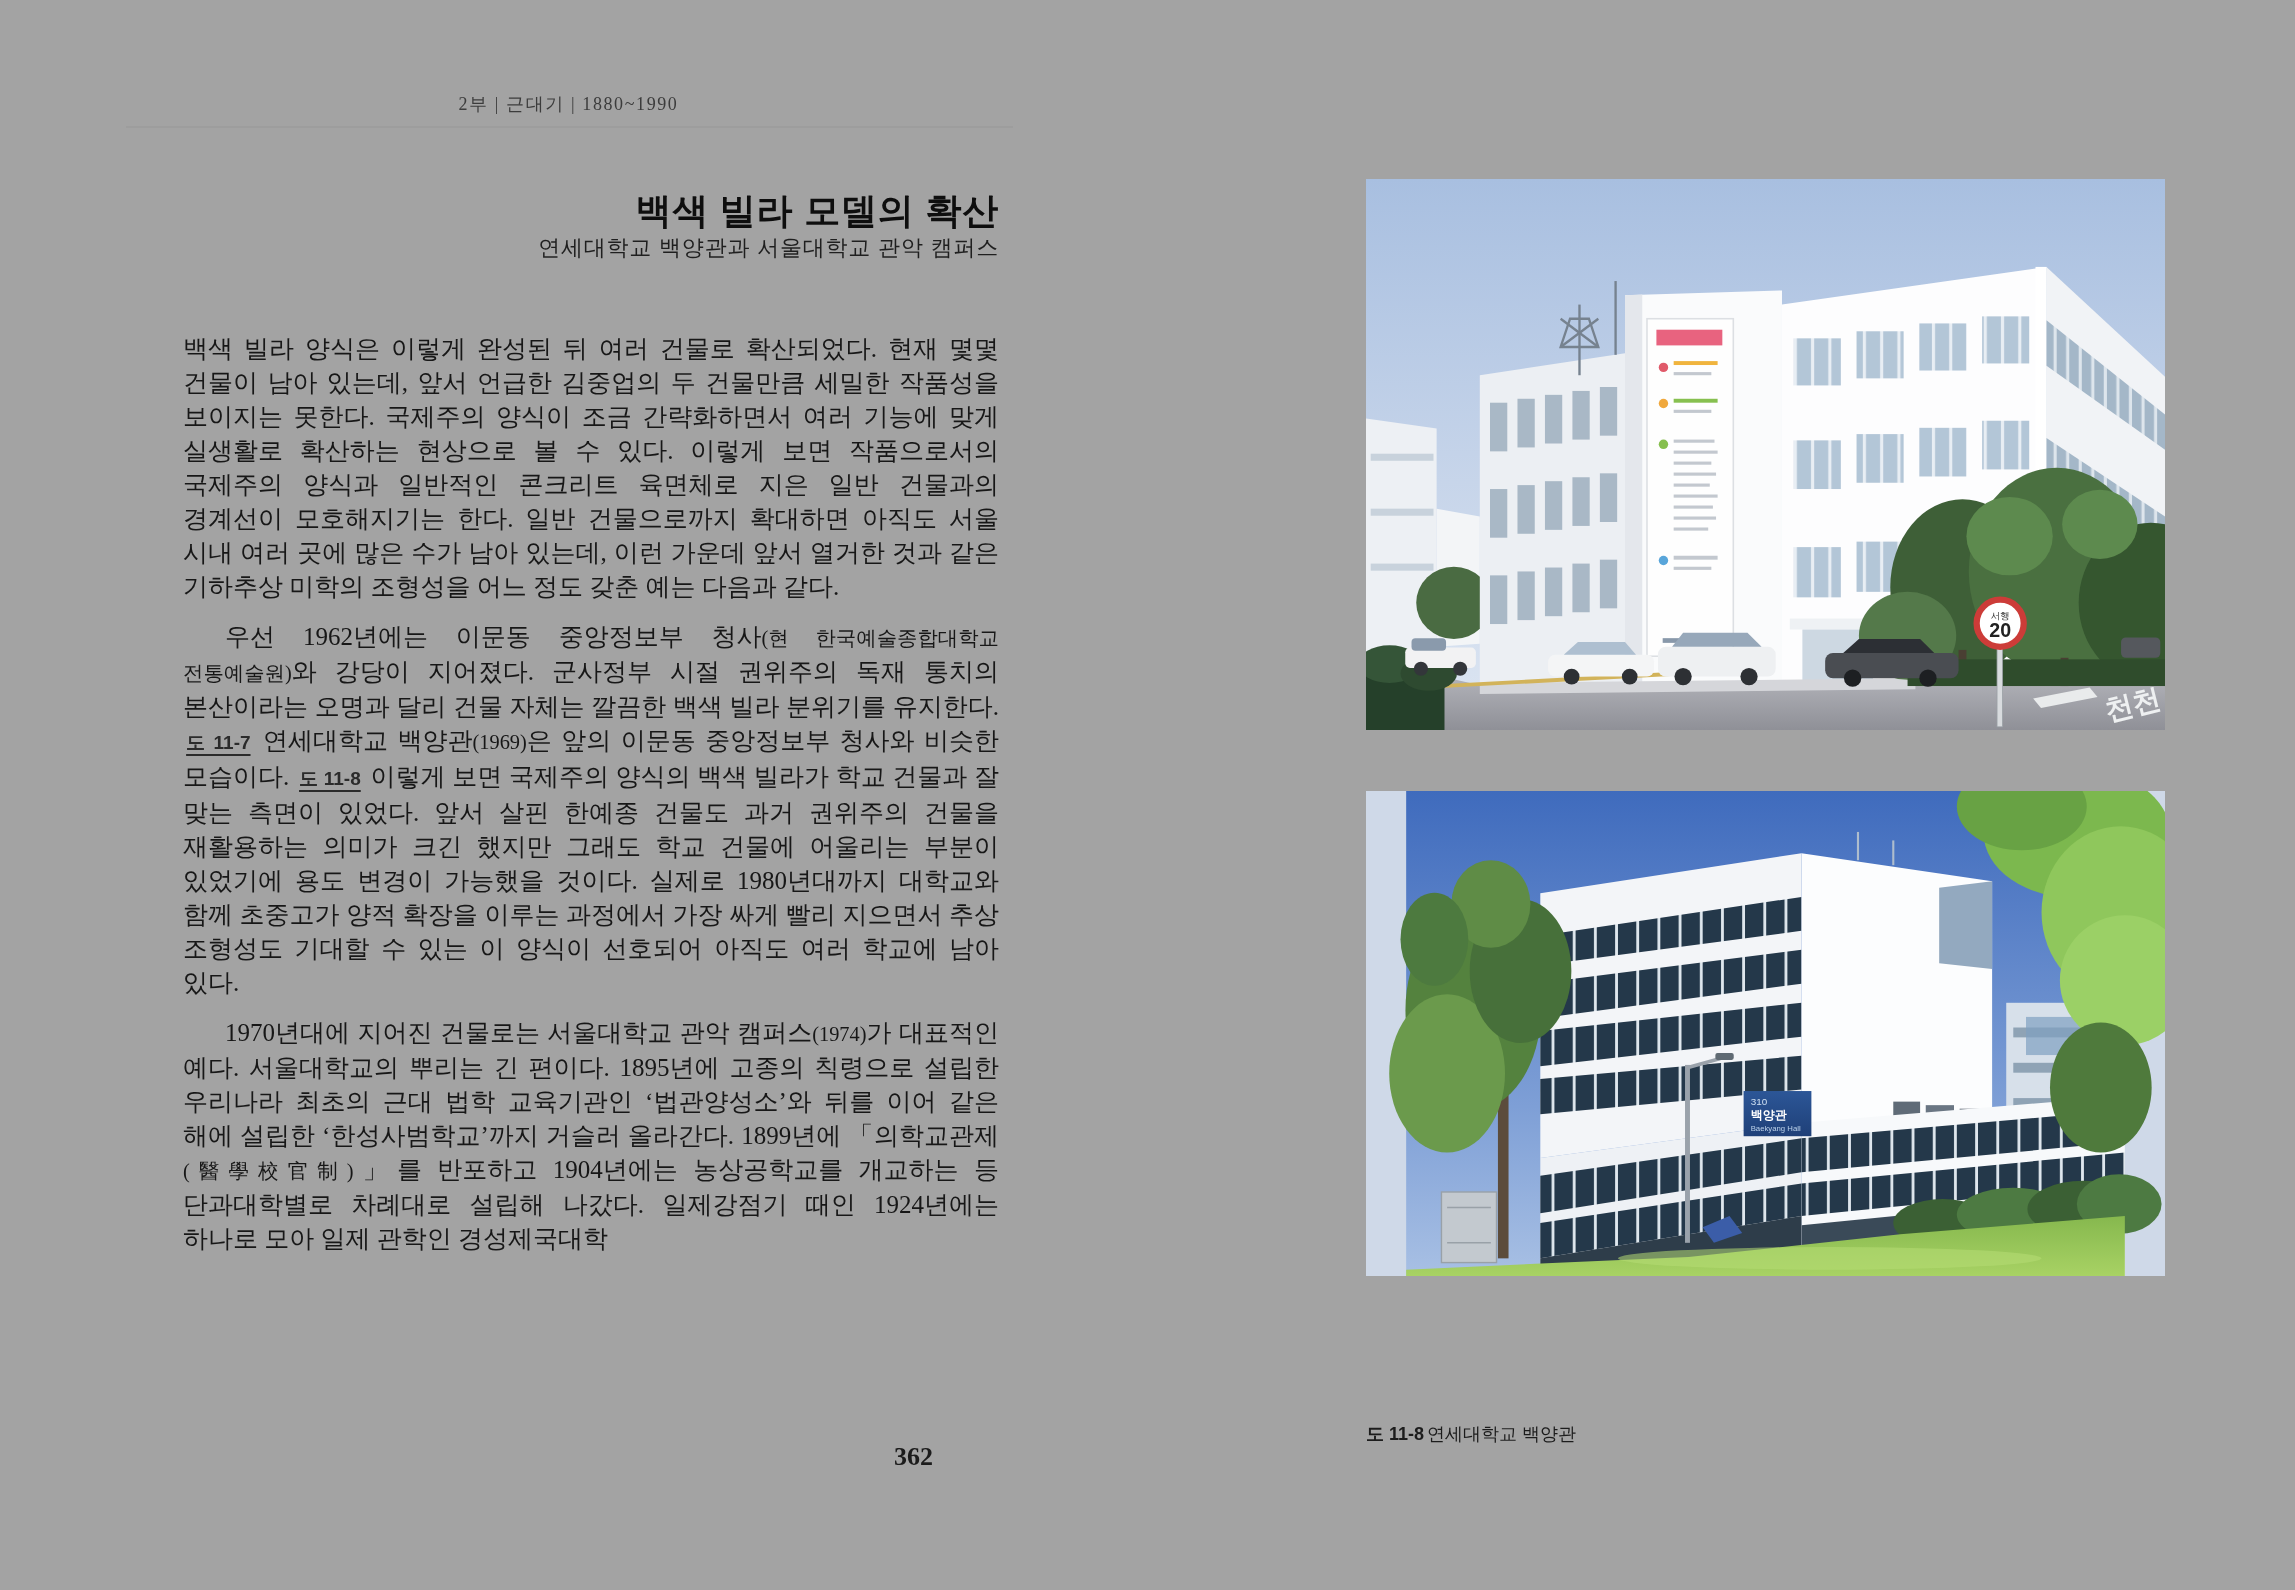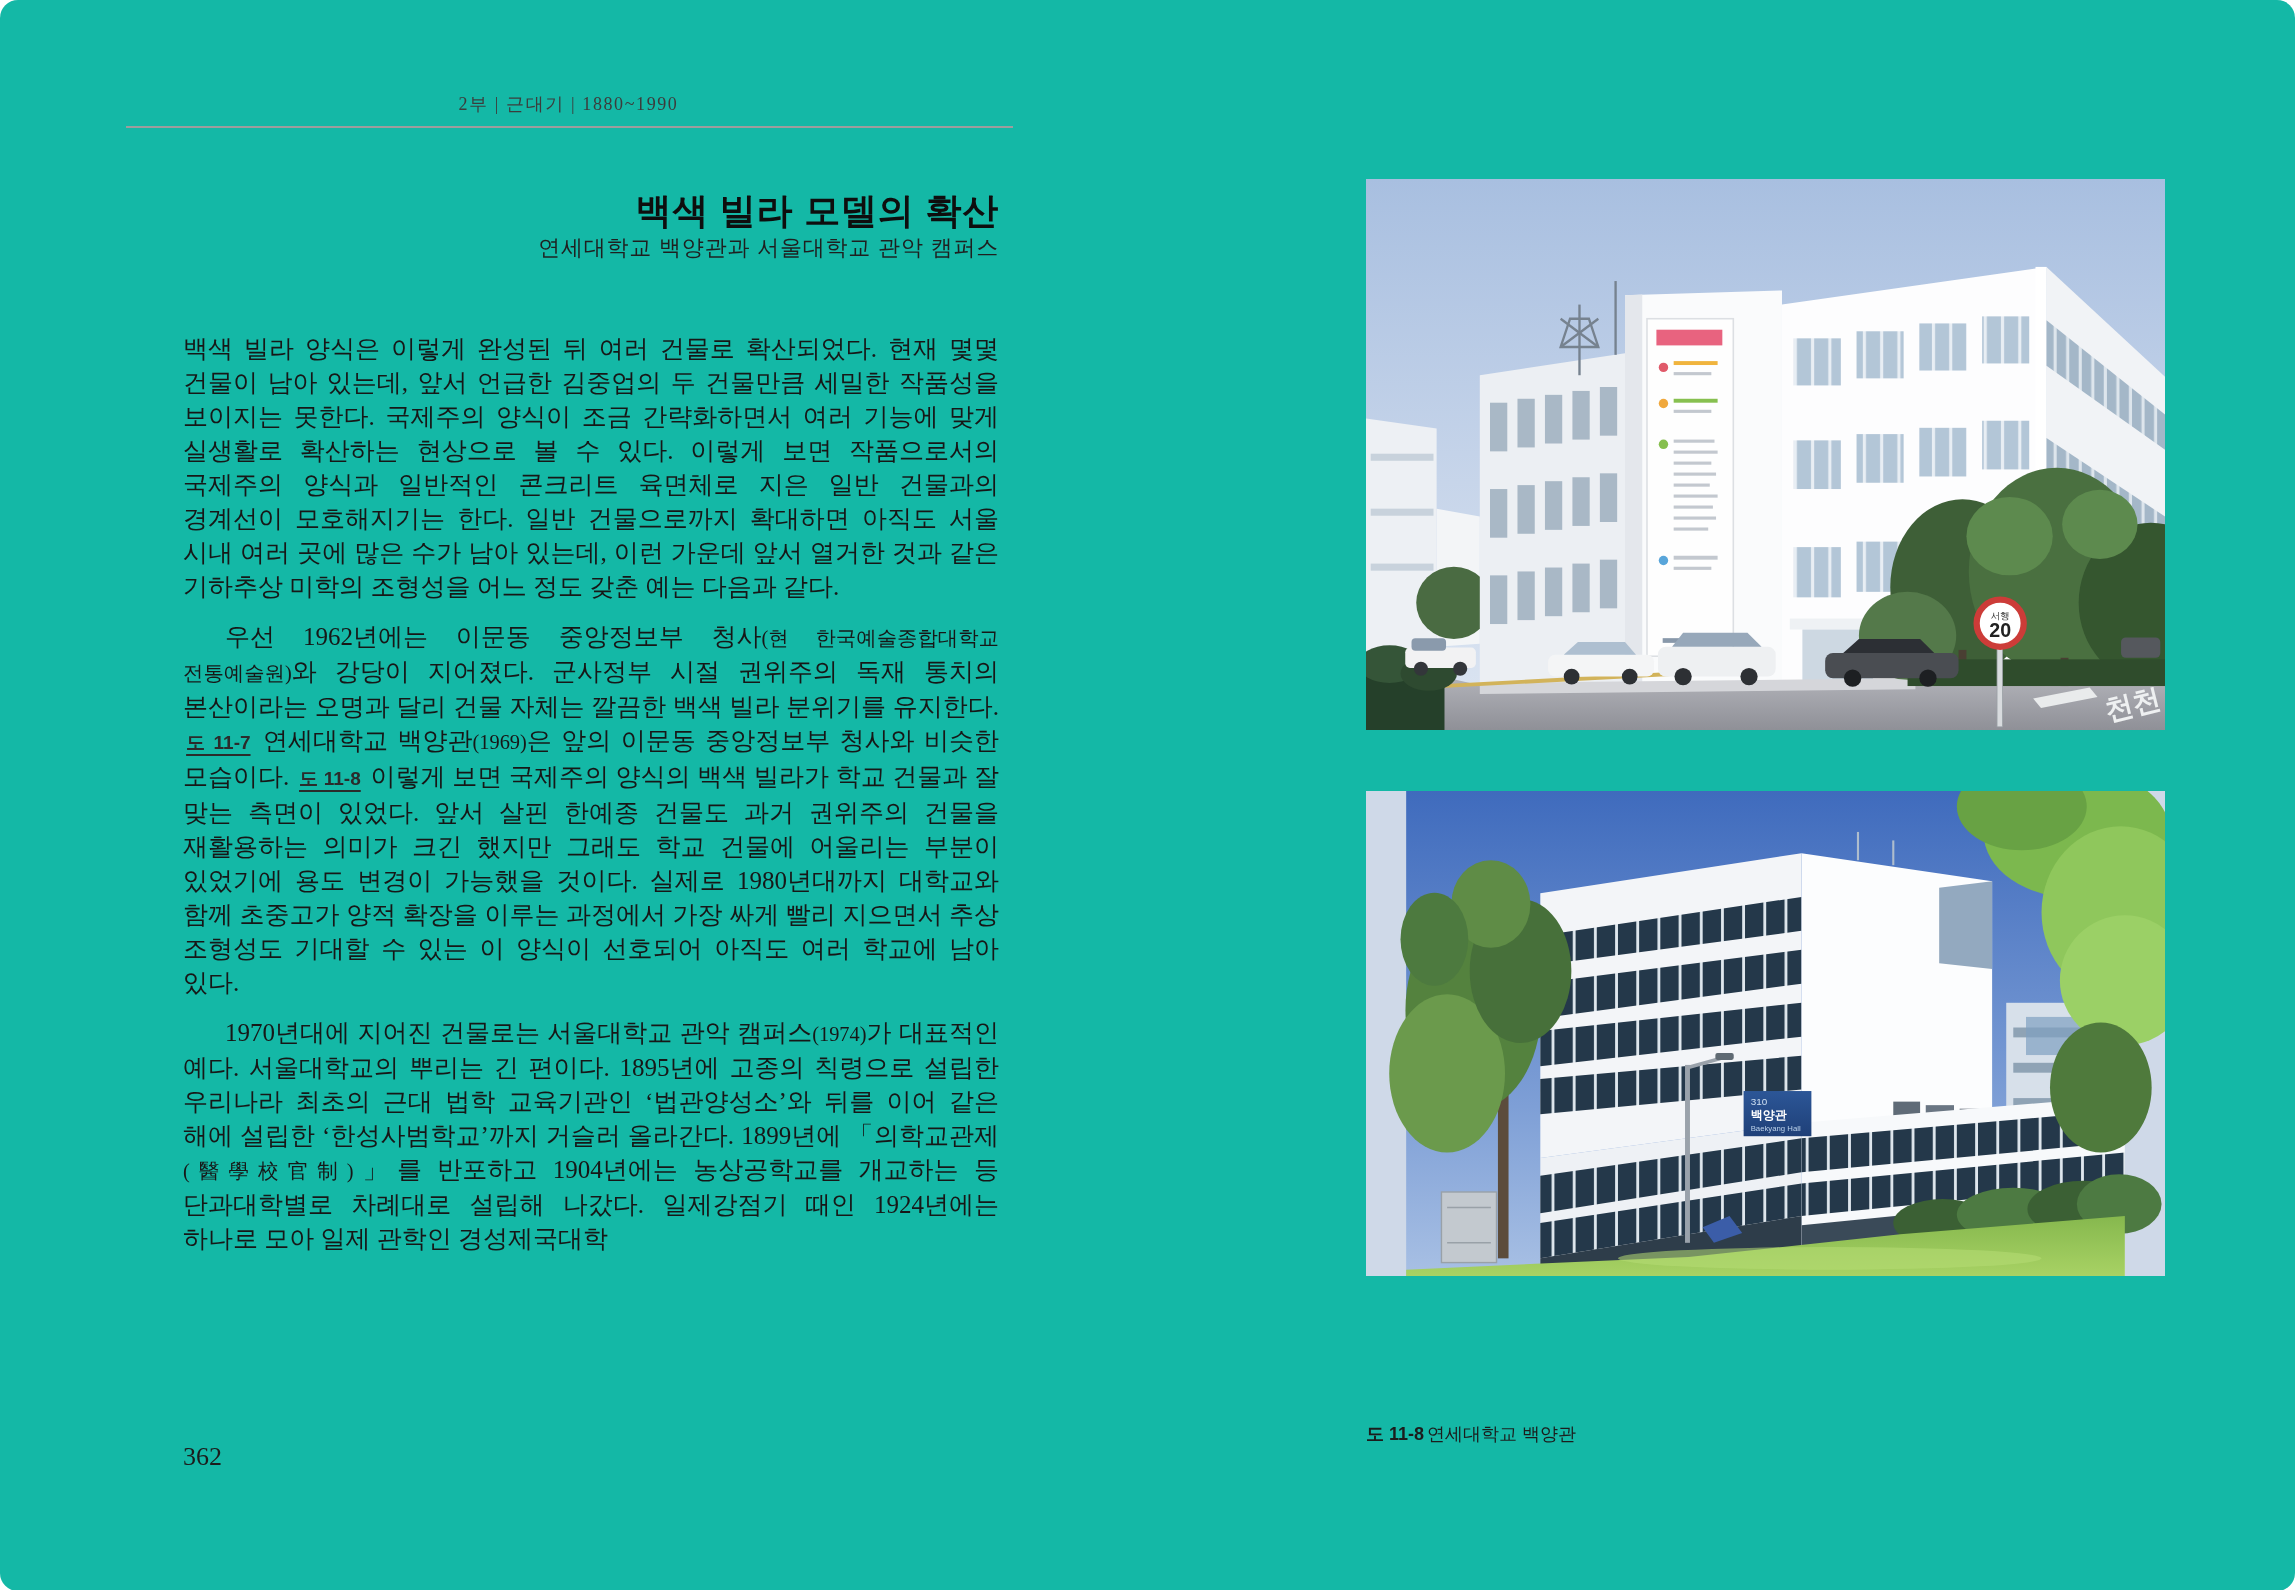--- a/index.html
+++ b/index.html
@@ -1,20 +1,20 @@
 <!DOCTYPE html>
 <html style="font-size:12.6px"><head>
 <meta charset="utf-8">
 <style>
   * { margin:0; padding:0; box-sizing:border-box; }
   html,body { width:2295px; height:1591px; }
   body { background:#ffffff; position:relative; overflow:hidden;
          font-family:"Liberation Serif", serif; color:#161616; }
 
-  .spread { position:absolute; inset:0; background:#14b8a6;border-radius:18px; }
+  .spread { position:absolute; inset:0; background:#a3a3a3; }
 
   .running-head { position:absolute; top:92px; left:141px; width:855px;
     text-align:center; font-family:"Liberation Serif", serif;
     font-size:18px; letter-spacing:1.6px; color:#3c3c3c; }
   .head-rule { position:absolute; top:126px; left:126px; width:887px; height:1.6px;
     background:#9d9d9d; }
 
   .title { position:absolute; top:187px; left:183px; width:816px; text-align:right;
     font-family:"Liberation Sans", sans-serif; font-size:36px; font-weight:700;
     letter-spacing:0.8px; color:#0e0e0e; }
@@ -26,21 +26,21 @@
     font-size:25px; line-height:34px; text-align:justify;
     color:#171717; word-break:keep-all; overflow-wrap:break-word; }
   .body-text p { margin:0; }
   .body-text p.indent { text-indent:42px;margin-top:16px; }
   .seg-small { font-size:20.4px; }
   .seg-ref { font-family:"Liberation Sans", sans-serif; font-size:19px; font-weight:600;
     color:#2b2b2b; text-decoration:underline; text-underline-offset:4.7px;
     text-decoration-thickness:1.6px; white-space:nowrap; padding:0 3.1px; }
 
   .page-number { position:absolute; top:1442px; left:183px; width:750px;
-    text-align:left; font-size:26px; color:#1c1c1c; }
+    text-align:right; font-size:26px; color:#1c1c1c;font-weight:bold; }
 
   .photo { position:absolute; overflow:hidden; background:#cfd9e8; }
   .photo svg { display:block; width:100%; height:100%; }
   .photo1 { left:1366px; top:179px; width:799px; height:551px; }
   .photo2 { left:1366px; top:791px; width:799px; height:485px; }
 
   .captions { position:absolute; left:1366px; top:1422px; width:832px;
     font-family:"Liberation Sans", sans-serif; font-size:18px; color:#1c1c1c; }
   .caption-row { line-height:25px; }
   .cap-label { font-weight:700; display:inline-block; min-width:61px; }

